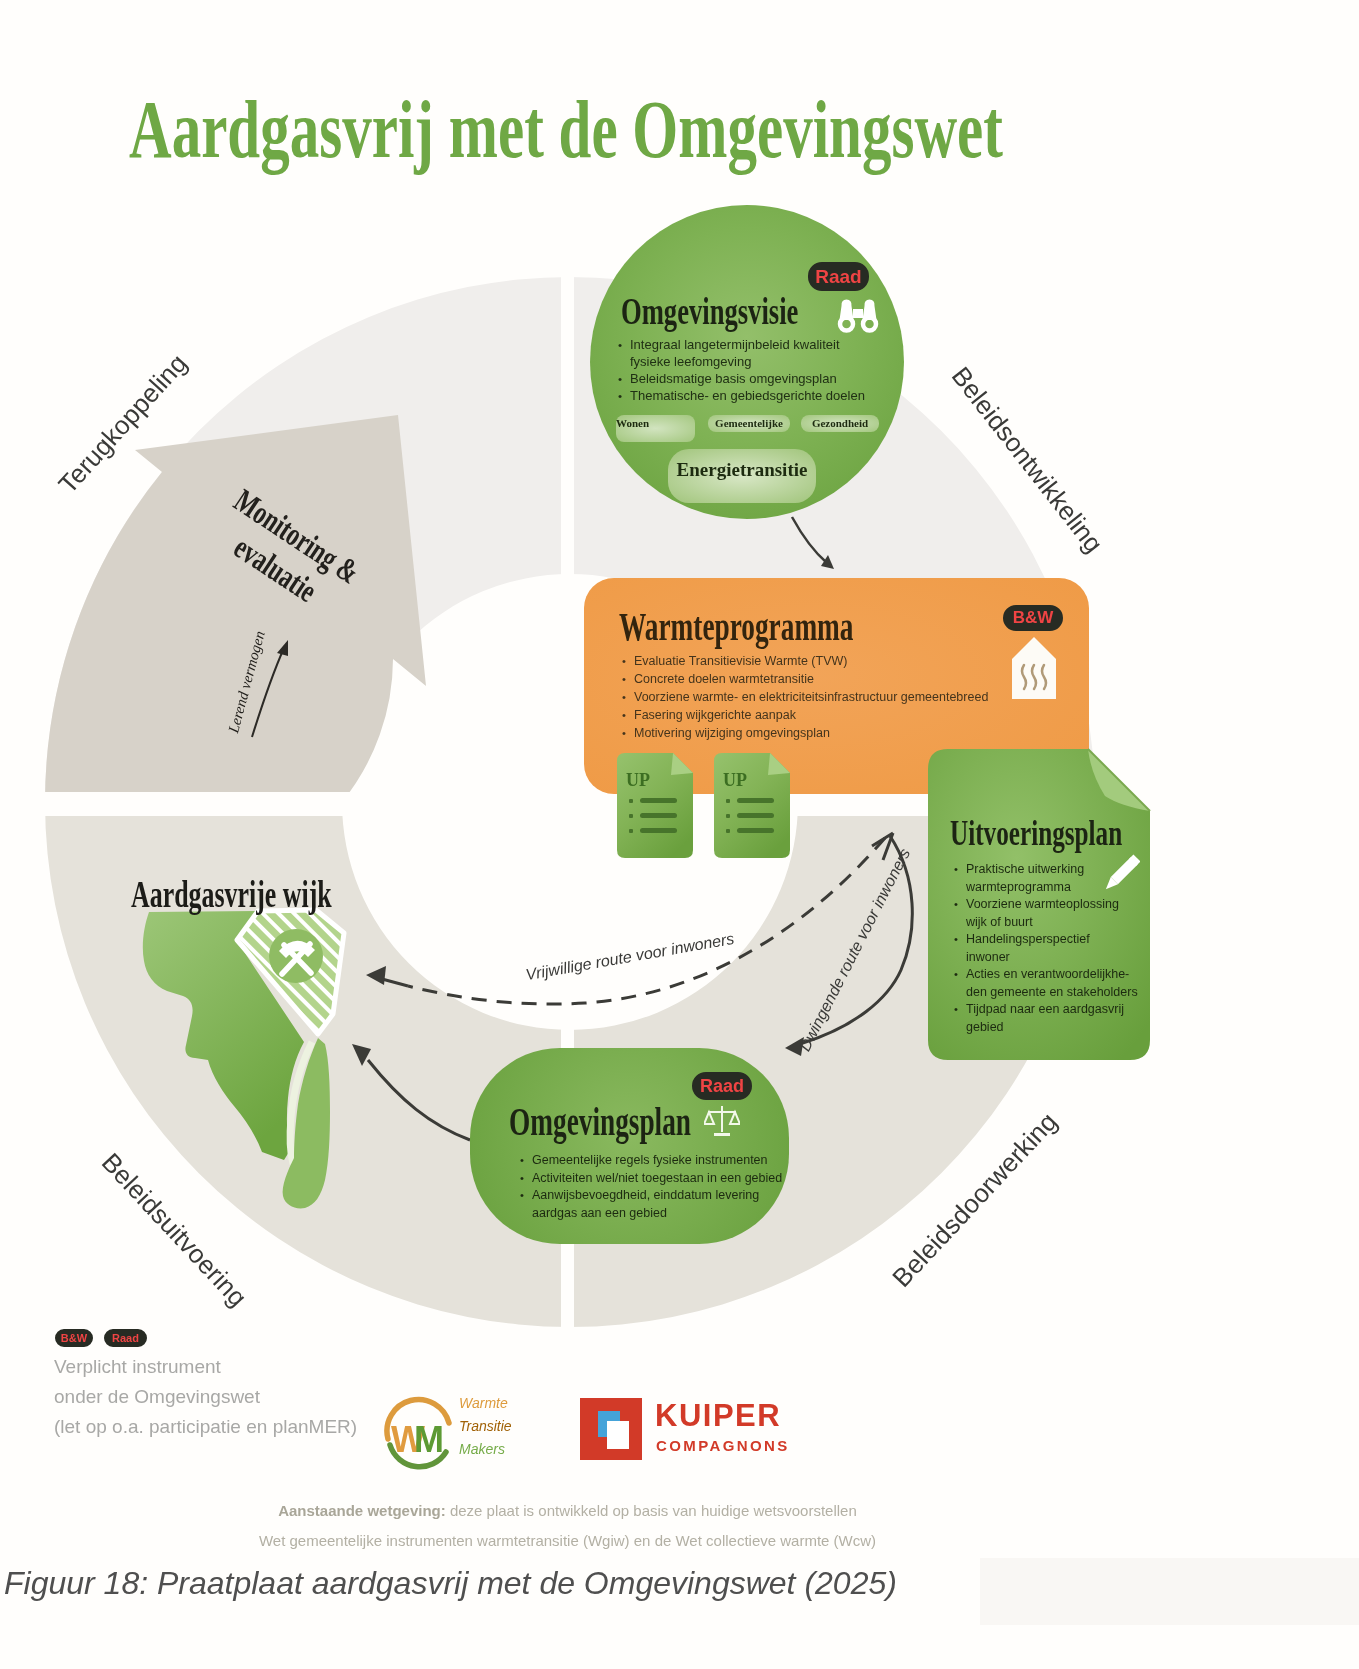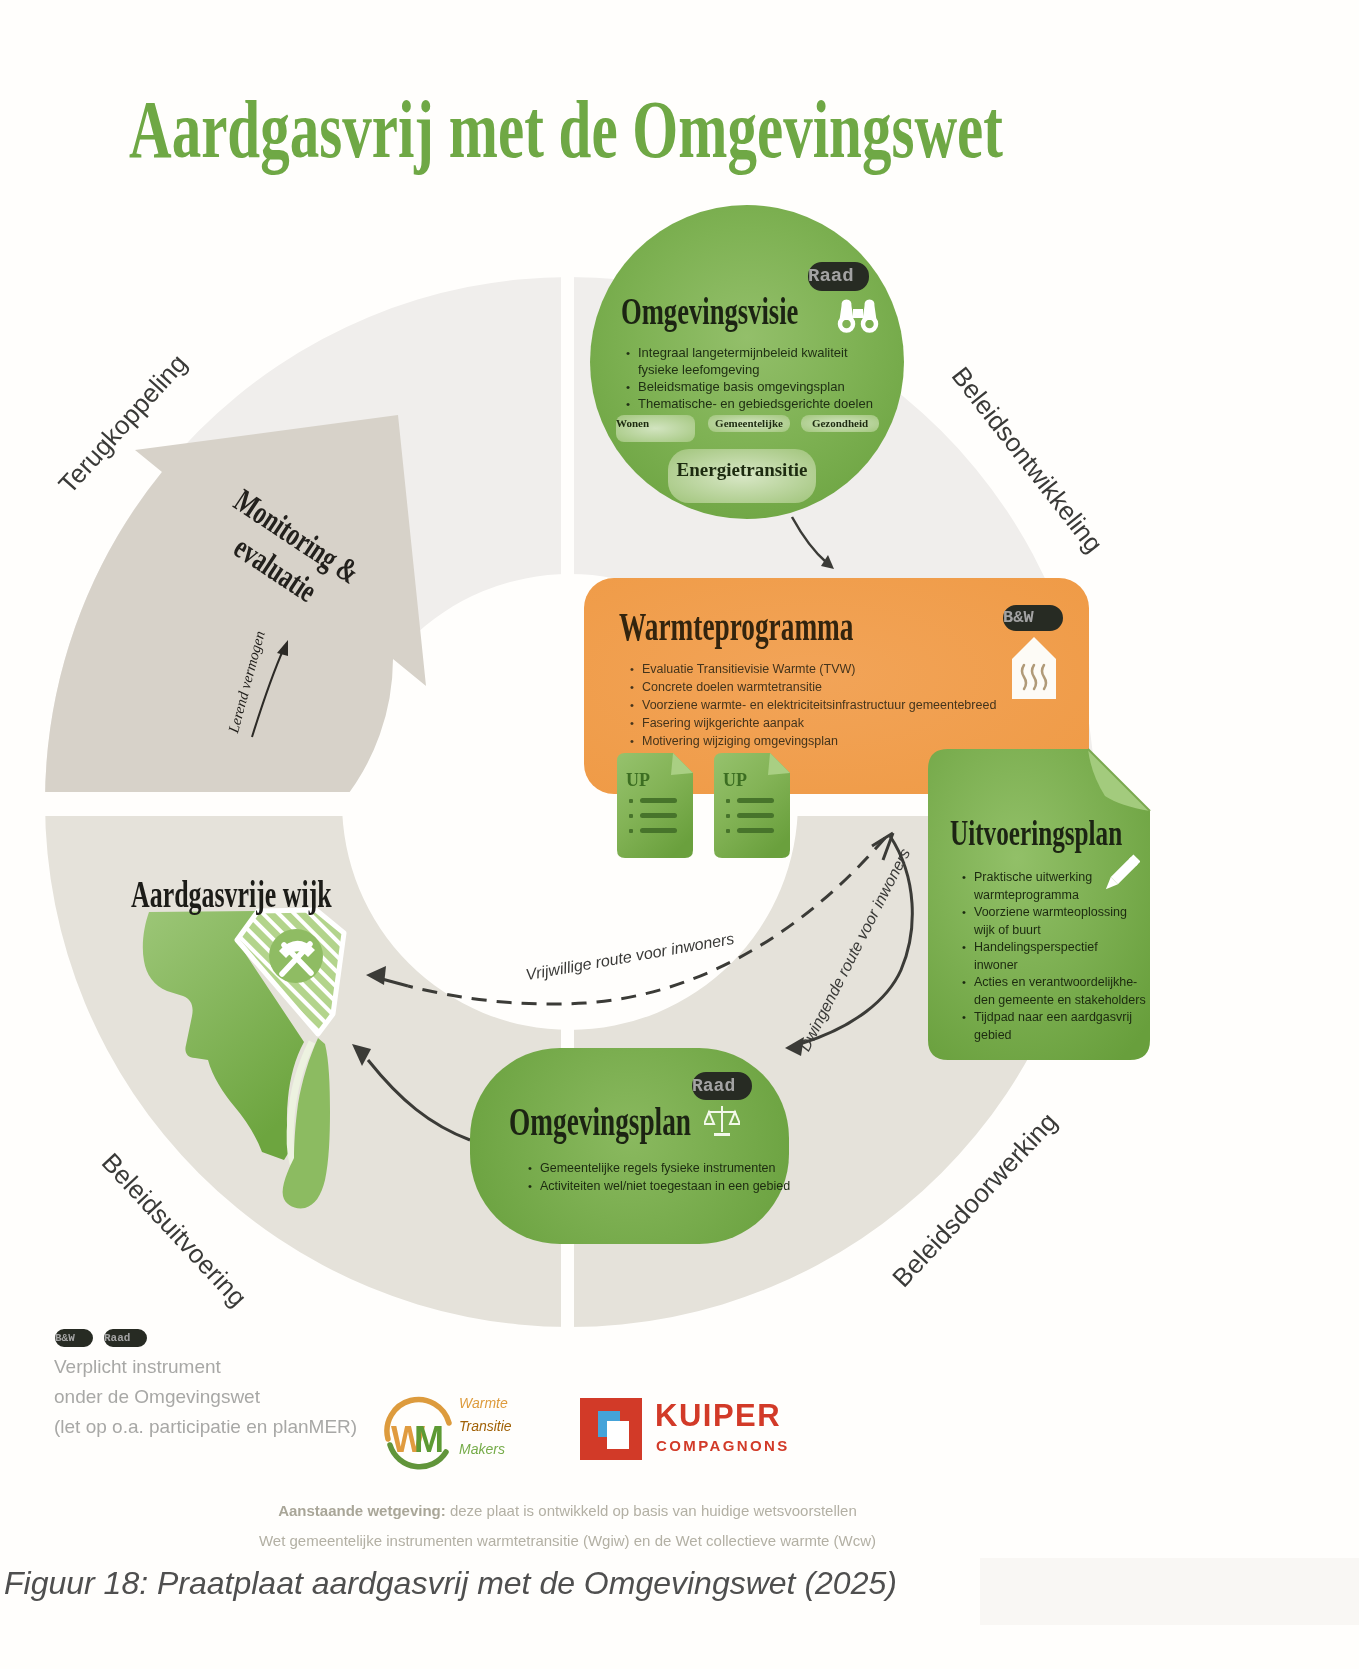--- a/index.html
+++ b/index.html
@@ -2,23 +2,23 @@
 <html><head>
 <meta charset="utf-8">
 <style>
   html,body{margin:0;padding:0;}
   body{width:1359px;height:1669px;position:relative;background:#fffefc;
        font-family:"Liberation Sans",sans-serif;overflow:hidden;}
   .abs{position:absolute;}
   .slab{font-family:"Liberation Serif",serif;font-weight:bold;}
   .sx{transform:scaleX(0.7);transform-origin:0 50%;white-space:nowrap;}
   .serifit{font-family:"Liberation Serif",serif;font-style:italic;}
-  .badge{position:absolute;background:#272b23;color:#a3a3a3;text-align:left;
-         font-family:Liberation Mono, monospace;font-weight:bold;border-radius:14px;transform:rotate(0.02deg);}
-  ul.bl{margin:8px;padding:0;list-style:none;}
+  .badge{position:absolute;background:#272b23;color:#ef4444;text-align:center;
+         font-family:Liberation Sans, sans-serif;font-weight:bold;border-radius:14px;transform:rotate(0.02deg);}
+  ul.bl{margin:0;padding:0;list-style:none;}
   ul.bl li{position:relative;padding-left:12px;}
   ul.bl li:before{content:"•";position:absolute;left:0;top:0;font-size:90%;}
   #title{left:129px;top:83px;font-size:82px;color:#6fa845;transform:scaleX(0.72);transform-origin:0 0;white-space:nowrap;}
   .rot{position:absolute;white-space:nowrap;color:#3a3a38;font-size:26px;}
 </style>
 </head>
 <body>
 <svg class="abs" style="left:0;top:0" width="1359" height="1669" viewBox="0 0 1359 1669">
   <defs>
     <linearGradient id="gdoc" x1="0" y1="0" x2="0.7" y2="1">
@@ -228,20 +228,21 @@
       <line x1="18" y1="2" x2="18" y2="28"></line>
       <line x1="4" y1="8" x2="32" y2="8"></line>
       <path d="M4 8 L-1 20 L9 20 Z" transform="translate(1,0)"></path>
       <path d="M32 8 L27 20 L37 20 Z" transform="translate(-1,0)"></path>
     </g>
     <rect x="10" y="29" width="16" height="3" fill="#f2f8e9"></rect>
   </svg>
   <ul class="bl abs" style="left:50px;top:104px;width:268px;font-size:12.5px;line-height:17.5px;color:#1c2a10;">
     <li>Gemeentelijke regels fysieke instrumenten</li>
     <li>Activiteiten wel/niet toegestaan in een gebied</li>
+    <li>Aanwijsbevoegdheid, einddatum levering aardgas aan een gebied</li>
   </ul>
 </div>
 
 <div class="abs slab sx" style="left:131px;top:873px;font-size:37px;color:#1c1c18;">Aardgasvrije wijk</div>
 
 <div class="badge" style="left:55px;top:1329px;width:38px;height:18px;font-size:11px;line-height:18px;border-radius:9px;">B&amp;W</div>
 <div class="badge" style="left:104px;top:1329px;width:43px;height:18px;font-size:11px;line-height:18px;border-radius:9px;">Raad</div>
 <div class="abs" style="left:54px;top:1352px;font-size:19px;line-height:30px;color:#a8a8a6;">
   Verplicht instrument<br>onder de Omgevingswet<br>(let op o.a. participatie en planMER)
 </div>

